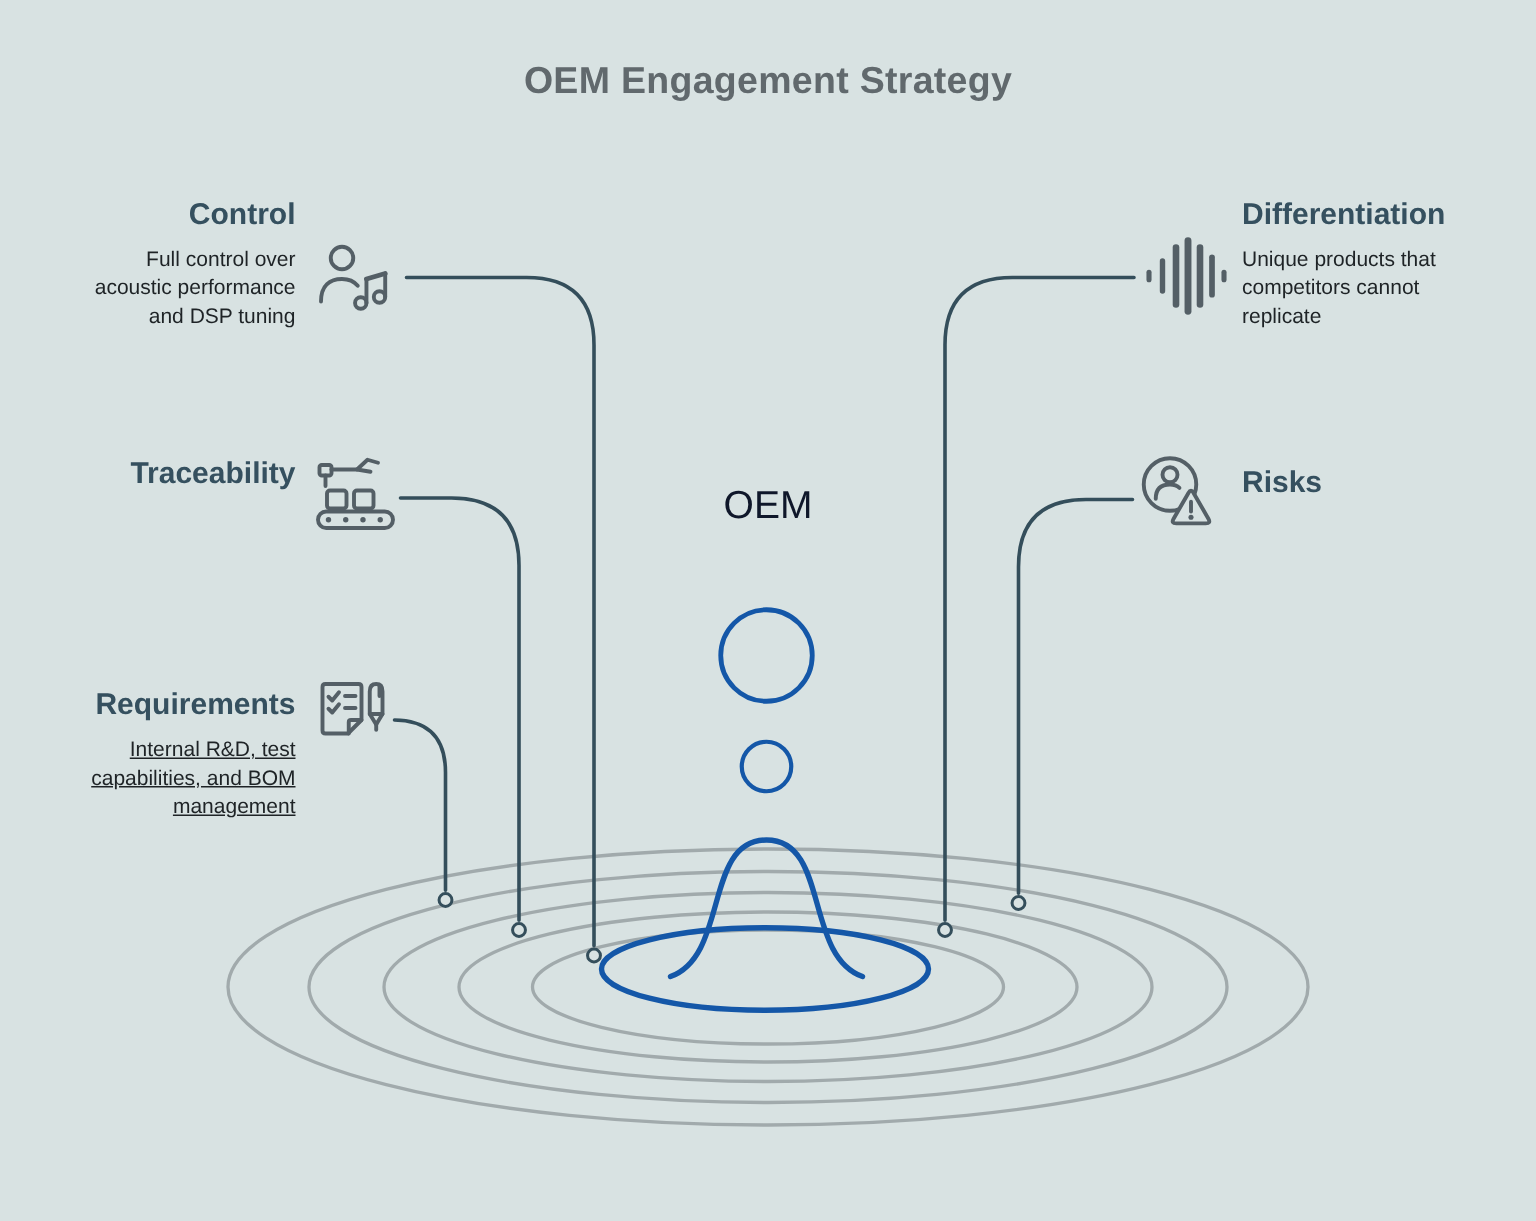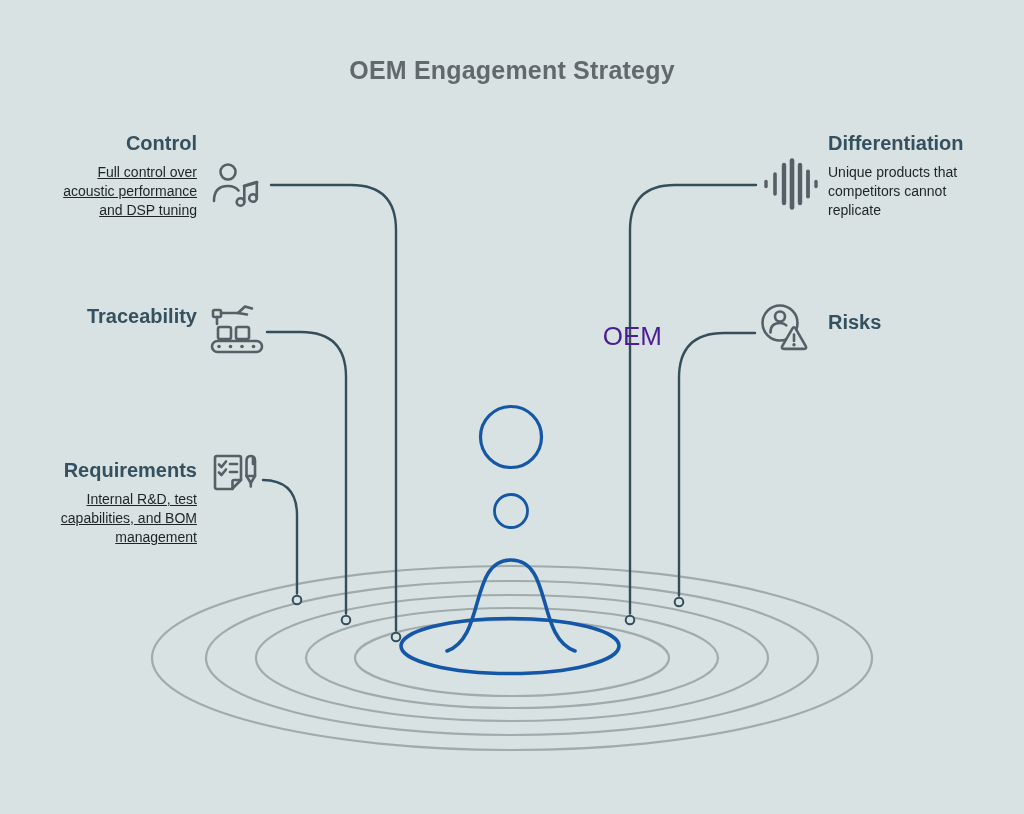--- a/index.html
+++ b/index.html
@@ -3,35 +3,35 @@
 <meta charset="utf-8">
 <style>
   :root{
     --background:#d8e2e2; --title:#61696d; --heading:#35505f; --body-text:#1e2326;
     --connector:#344e5b; --icon:#545f66; --ripple:#a1aaac; --droplet-blue:#1457a8;
   }
   *{margin:0;padding:0;box-sizing:border-box;}
   html,body{width:1024px;height:814px;overflow:hidden;}
   body{font-family:"Liberation Sans",sans-serif;}
   .canvas{position:relative;width:1024px;height:814px;background:var(--background);}
-  .page-title{position:absolute;top:56px;left:0;width:1024px;text-align:center;
+  .page-title{position:absolute;top:40px;left:0;width:1024px;text-align:center;
     font-size:25px;font-weight:700;color:var(--title);letter-spacing:.2px;}
   .item{position:absolute;}
   .item.left{text-align:right;right:827px;width:230px;}
   .item.right{text-align:left;left:828px;width:230px;}
   .item h2{font-size:20px;font-weight:700;color:var(--heading);line-height:26px;}
   .item p{font-size:14px;color:var(--body-text);line-height:19px;margin-top:7px;}
   .item.left p{margin-left:auto;}
-  #item-control{top:130px;} #item-control p{width:142px;text-decoration:underline;}
+  #item-control{top:130px;} #item-control p{width:142px;}
   #item-traceability{top:303px;} #item-traceability p{width:174px;}
   #item-requirements{top:457px;} #item-requirements p{width:154px;text-decoration:underline;}
   #item-differentiation{top:130px;} #item-differentiation p{width:154px;}
   #item-risks{top:309px;} #item-risks p{width:170px;}
-  .center-label{position:absolute;top:320px;left:362px;width:300px;text-align:right;
-    font-size:26px;line-height:33px;color:#4c1d95;font-weight:400;}
+  .center-label{position:absolute;top:320px;left:362px;width:300px;text-align:center;
+    font-size:26px;line-height:33px;color:#0f172a;font-weight:400;}
   .art{position:absolute;top:0;left:0;}
   .icon{position:absolute;}
   .ripple{stroke:var(--ripple);stroke-width:2.2;fill:none;}
   .conn{stroke:var(--connector);stroke-width:2.4;fill:none;stroke-linecap:round;}
   .term{stroke:var(--connector);stroke-width:2;fill:var(--background);}
   .blue{stroke:var(--droplet-blue);fill:none;stroke-linecap:round;}
   .ic{stroke:var(--icon);stroke-width:2.6;fill:none;stroke-linecap:round;stroke-linejoin:round;}
   .ic-fill{fill:var(--icon);stroke:none;}
 </style>
 </head>

